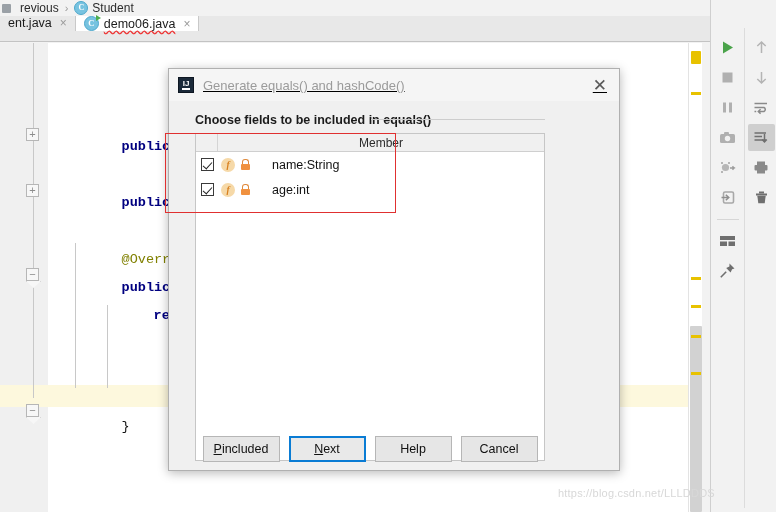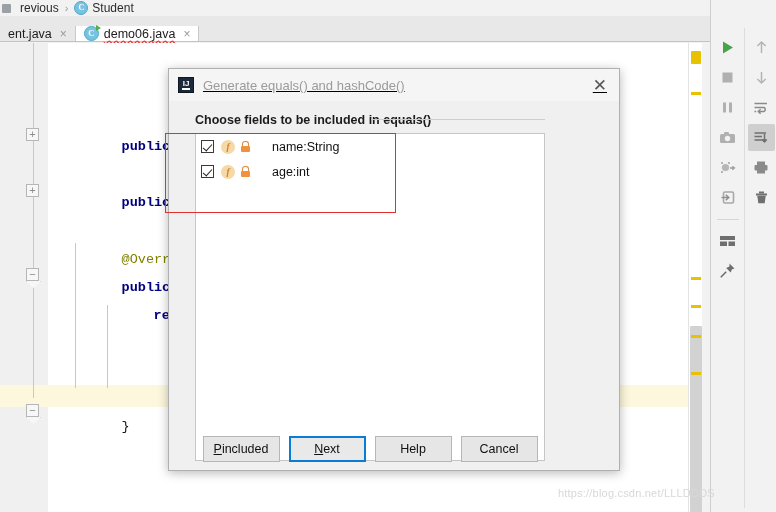--- a/index.html
+++ b/index.html
@@ -24,21 +24,21 @@
     width:12px;height:12px;border-radius:50%;
     background:#77c3e0;border:1px solid #4ea8cc;
     color:#ffffff;font-size:8px;line-height:11px;text-align:center;
     font-family:"Liberation Serif", serif;font-weight:bold;
   }
 
   
   .tabbar{
     position:absolute;left:0;top:16px;width:710px;height:26px;
     background:#e8e8e8;border-bottom:1px solid #c3c3c3;
-    display:flex;align-items:flex-end;box-sizing:border-box;
+    display:flex;align-items:flex-start;box-sizing:border-box;
   }
   .tab{
     display:flex;align-items:center;gap:5px;padding:0 8px;
     font-size:12.5px;color:#1b1b1b;position:relative;box-sizing:border-box;
   }
   .tab.inactive{background:#e8e8e8;}
   .tab.active{background:#ffffff;border-left:1px solid #c9c9c9;border-right:1px solid #c9c9c9;}
   .tab .tclose{color:#9a9a9a;font-size:12px;margin-left:3px;}
   .tab-label{position:relative;white-space:nowrap;}
   .tab.active .tab-label{
@@ -419,20 +419,24 @@
     <div class="dlg-title">
       <span class="idea-ico"></span>
       <span class="dlg-title-text">Generate equals() and hashCode()</span>
       <span class="dlg-close">✕</span>
     </div>
     <div class="dlg-body">
       <div class="fieldset-label">Choose fields to be included in equals()</div>
       <div class="fieldset-line"></div>
 
       <div class="listbox">
+        <div class="lb-header">
+          <div class="lb-h-chk"></div>
+          <div class="lb-h-member">Member</div>
+        </div>
 
         <div class="row">
           <span class="chk"></span>
           <span class="f-ico">f</span>
           <span class="lock-ico"></span>
           <span class="row-label">name:String</span>
         </div>
 
         <div class="row">
           <span class="chk"></span>

